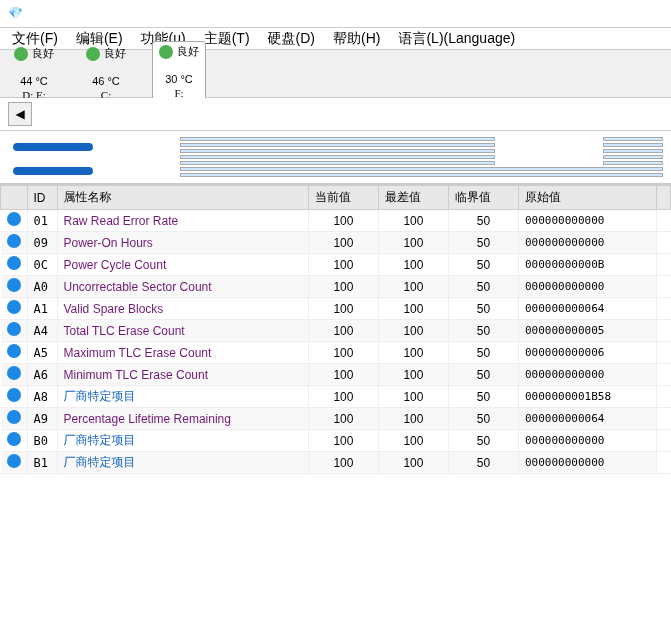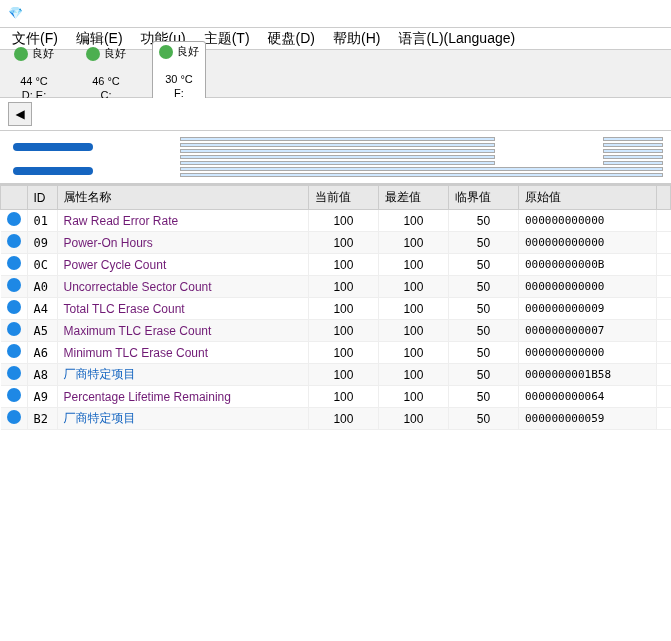--- a/index.html
+++ b/index.html
@@ -60,21 +60,21 @@
       padding: 2px 6px;
       border-radius: 3px;
       gap: 2px;
     }
     .drive-tab.active { background: #fff; border: 1px solid #aaa; }
     .drive-tab-status { display: flex; align-items: center; gap: 4px; }
     .status-dot { width: 14px; height: 14px; border-radius: 50%; }
     .status-dot.good { background: #4caf50; }
     .drive-tab-label { font-size: 11px; color: #000; }
     .drive-tab-temp { font-size: 11px; color: #000; margin-top: 12px; }
-    .drive-tab-letter { font-size: 11px; color: #000; }
+    .drive-tab-letter { font-size: 11px; color: #000; font-family: Liberation Serif, serif; }
     .drive-tab-underline { height: 2px; background: #0078d7; width: 100%; }
 
     
     .main-content {
       background: #fff;
       display: flex;
       flex-direction: column;
       height: calc(641px - 28px - 22px - 48px);
       overflow: hidden;
     }
@@ -340,35 +340,44 @@
       <td class="td-icon"><span class="row-icon"></span></td>
       <td class="td-id">A0</td>
       <td class="td-name cyan">Uncorrectable Sector Count</td>
       <td class="td-val">100</td>
       <td class="td-val">100</td>
       <td class="td-val">50</td>
       <td class="td-raw">000000000000</td>
     </tr>
           <tr>
       <td class="td-icon"><span class="row-icon"></span></td>
+      <td class="td-id">A1</td>
+      <td class="td-name cyan">Valid Spare Blocks</td>
+      <td class="td-val">100</td>
+      <td class="td-val">100</td>
+      <td class="td-val">50</td>
+      <td class="td-raw">000000000064</td>
+    </tr>
+          <tr>
+      <td class="td-icon"><span class="row-icon"></span></td>
       <td class="td-id">A4</td>
       <td class="td-name cyan">Total TLC Erase Count</td>
       <td class="td-val">100</td>
       <td class="td-val">100</td>
       <td class="td-val">50</td>
-      <td class="td-raw">000000000009</td>
+      <td class="td-raw">000000000005</td>
     </tr>
           <tr>
       <td class="td-icon"><span class="row-icon"></span></td>
       <td class="td-id">A5</td>
       <td class="td-name cyan">Maximum TLC Erase Count</td>
       <td class="td-val">100</td>
       <td class="td-val">100</td>
       <td class="td-val">50</td>
-      <td class="td-raw">000000000007</td>
+      <td class="td-raw">000000000006</td>
     </tr>
           <tr>
       <td class="td-icon"><span class="row-icon"></span></td>
       <td class="td-id">A6</td>
       <td class="td-name cyan">Minimum TLC Erase Count</td>
       <td class="td-val">100</td>
       <td class="td-val">100</td>
       <td class="td-val">50</td>
       <td class="td-raw">000000000000</td>
     </tr>
@@ -385,23 +394,32 @@
       <td class="td-icon"><span class="row-icon"></span></td>
       <td class="td-id">A9</td>
       <td class="td-name cyan">Percentage Lifetime Remaining</td>
       <td class="td-val">100</td>
       <td class="td-val">100</td>
       <td class="td-val">50</td>
       <td class="td-raw">000000000064</td>
     </tr>
           <tr>
       <td class="td-icon"><span class="row-icon"></span></td>
-      <td class="td-id">B2</td>
+      <td class="td-id">B0</td>
       <td class="td-name">厂商特定项目</td>
       <td class="td-val">100</td>
       <td class="td-val">100</td>
       <td class="td-val">50</td>
-      <td class="td-raw">000000000059</td>
+      <td class="td-raw">000000000000</td>
+    </tr>
+          <tr>
+      <td class="td-icon"><span class="row-icon"></span></td>
+      <td class="td-id">B1</td>
+      <td class="td-name">厂商特定项目</td>
+      <td class="td-val">100</td>
+      <td class="td-val">100</td>
+      <td class="td-val">50</td>
+      <td class="td-raw">000000000000</td>
     </tr>
         </tbody>
     </table>
   </div>
 </div>
 
 </body></html>

